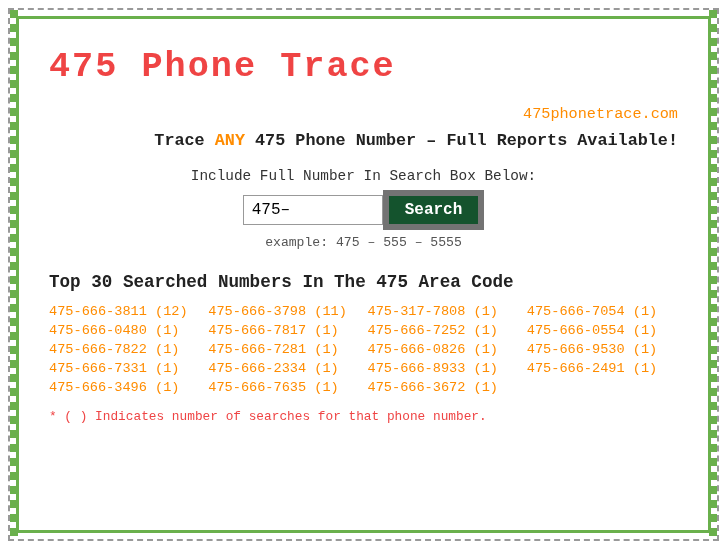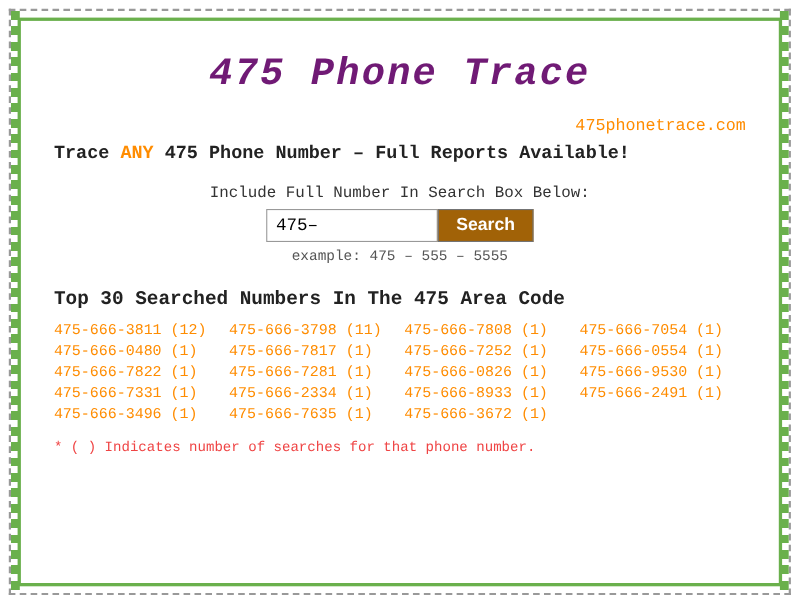--- a/index.html
+++ b/index.html
@@ -15,38 +15,36 @@
       min-height: 529px;
       position: relative;
     }
     .inner-border {
       border: 3px solid #6ab04c;
       margin: 6px;
       min-height: 517px;
       padding: 10px 30px 20px 30px;
     }
     .page-title {
-      text-align: center;
       font-size: 2.2em;
       font-weight: bold;
-      color: #701a75;
+      color: #ef4444;
       letter-spacing: 2px;
       padding: 18px 0 18px 0;
       font-family: 'Courier New', Courier, monospace;
-      font-style: italic;
     }
     .site-url {
       text-align: right;
       color: #ff8c00;
       font-size: 0.95em;
       margin-bottom: 8px;
       font-family: 'Courier New', Courier, monospace;
     }
     .tagline {
-      text-align: left;
+      text-align: right;
       font-size: 1.05em;
       font-weight: bold;
       color: #222;
       margin-bottom: 18px;
       font-family: 'Courier New', Courier, monospace;
     }
     .tagline .any {
       color: #ff8c00;
     }
     .search-section {
@@ -64,30 +62,30 @@
       justify-content: center;
       align-items: center;
       gap: 0;
       margin-bottom: 5px;
     }
     .search-input {
       border: 1px solid #999;
       padding: 5px 8px;
       font-size: 1em;
       font-family: 'Courier New', Courier, monospace;
-      width: 156px;
+      width: 140px;
       outline: none;
     }
     .search-button {
-      background: #a16207;
+      background: #14532d;
       color: #fff;
-      border: 1px solid #737373;
+      border: 6px solid #737373;
       padding: 5px 16px;
       font-size: 1em;
-      font-family: Liberation Sans, sans-serif;
+      font-family: Liberation Mono, monospace;
       cursor: pointer;
       font-weight: bold;
     }
     .search-example {
       font-size: 0.82em;
       color: #555;
       font-family: 'Courier New', Courier, monospace;
     }
     .top-numbers-title {
       font-size: 1.1em;
@@ -163,21 +161,21 @@
         <button class="search-button">Search</button>
       </div>
       <p class="search-example">example: 475 – 555 – 5555</p>
     </div>
 
     <h2 class="top-numbers-title">Top 30 Searched Numbers In The 475 Area Code</h2>
 
     <div class="numbers-grid" id="numbers-grid">
         <a href="#" class="number-link">475-666-3811 (12)</a>
         <a href="#" class="number-link">475-666-3798 (11)</a>
-        <a href="#" class="number-link">475-666-7808 (1)</a>
+        <a href="#" class="number-link">475-317-7808 (1)</a>
         <a href="#" class="number-link">475-666-7054 (1)</a>
         <a href="#" class="number-link">475-666-0480 (1)</a>
         <a href="#" class="number-link">475-666-7817 (1)</a>
         <a href="#" class="number-link">475-666-7252 (1)</a>
         <a href="#" class="number-link">475-666-0554 (1)</a>
         <a href="#" class="number-link">475-666-7822 (1)</a>
         <a href="#" class="number-link">475-666-7281 (1)</a>
         <a href="#" class="number-link">475-666-0826 (1)</a>
         <a href="#" class="number-link">475-666-9530 (1)</a>
         <a href="#" class="number-link">475-666-7331 (1)</a>

